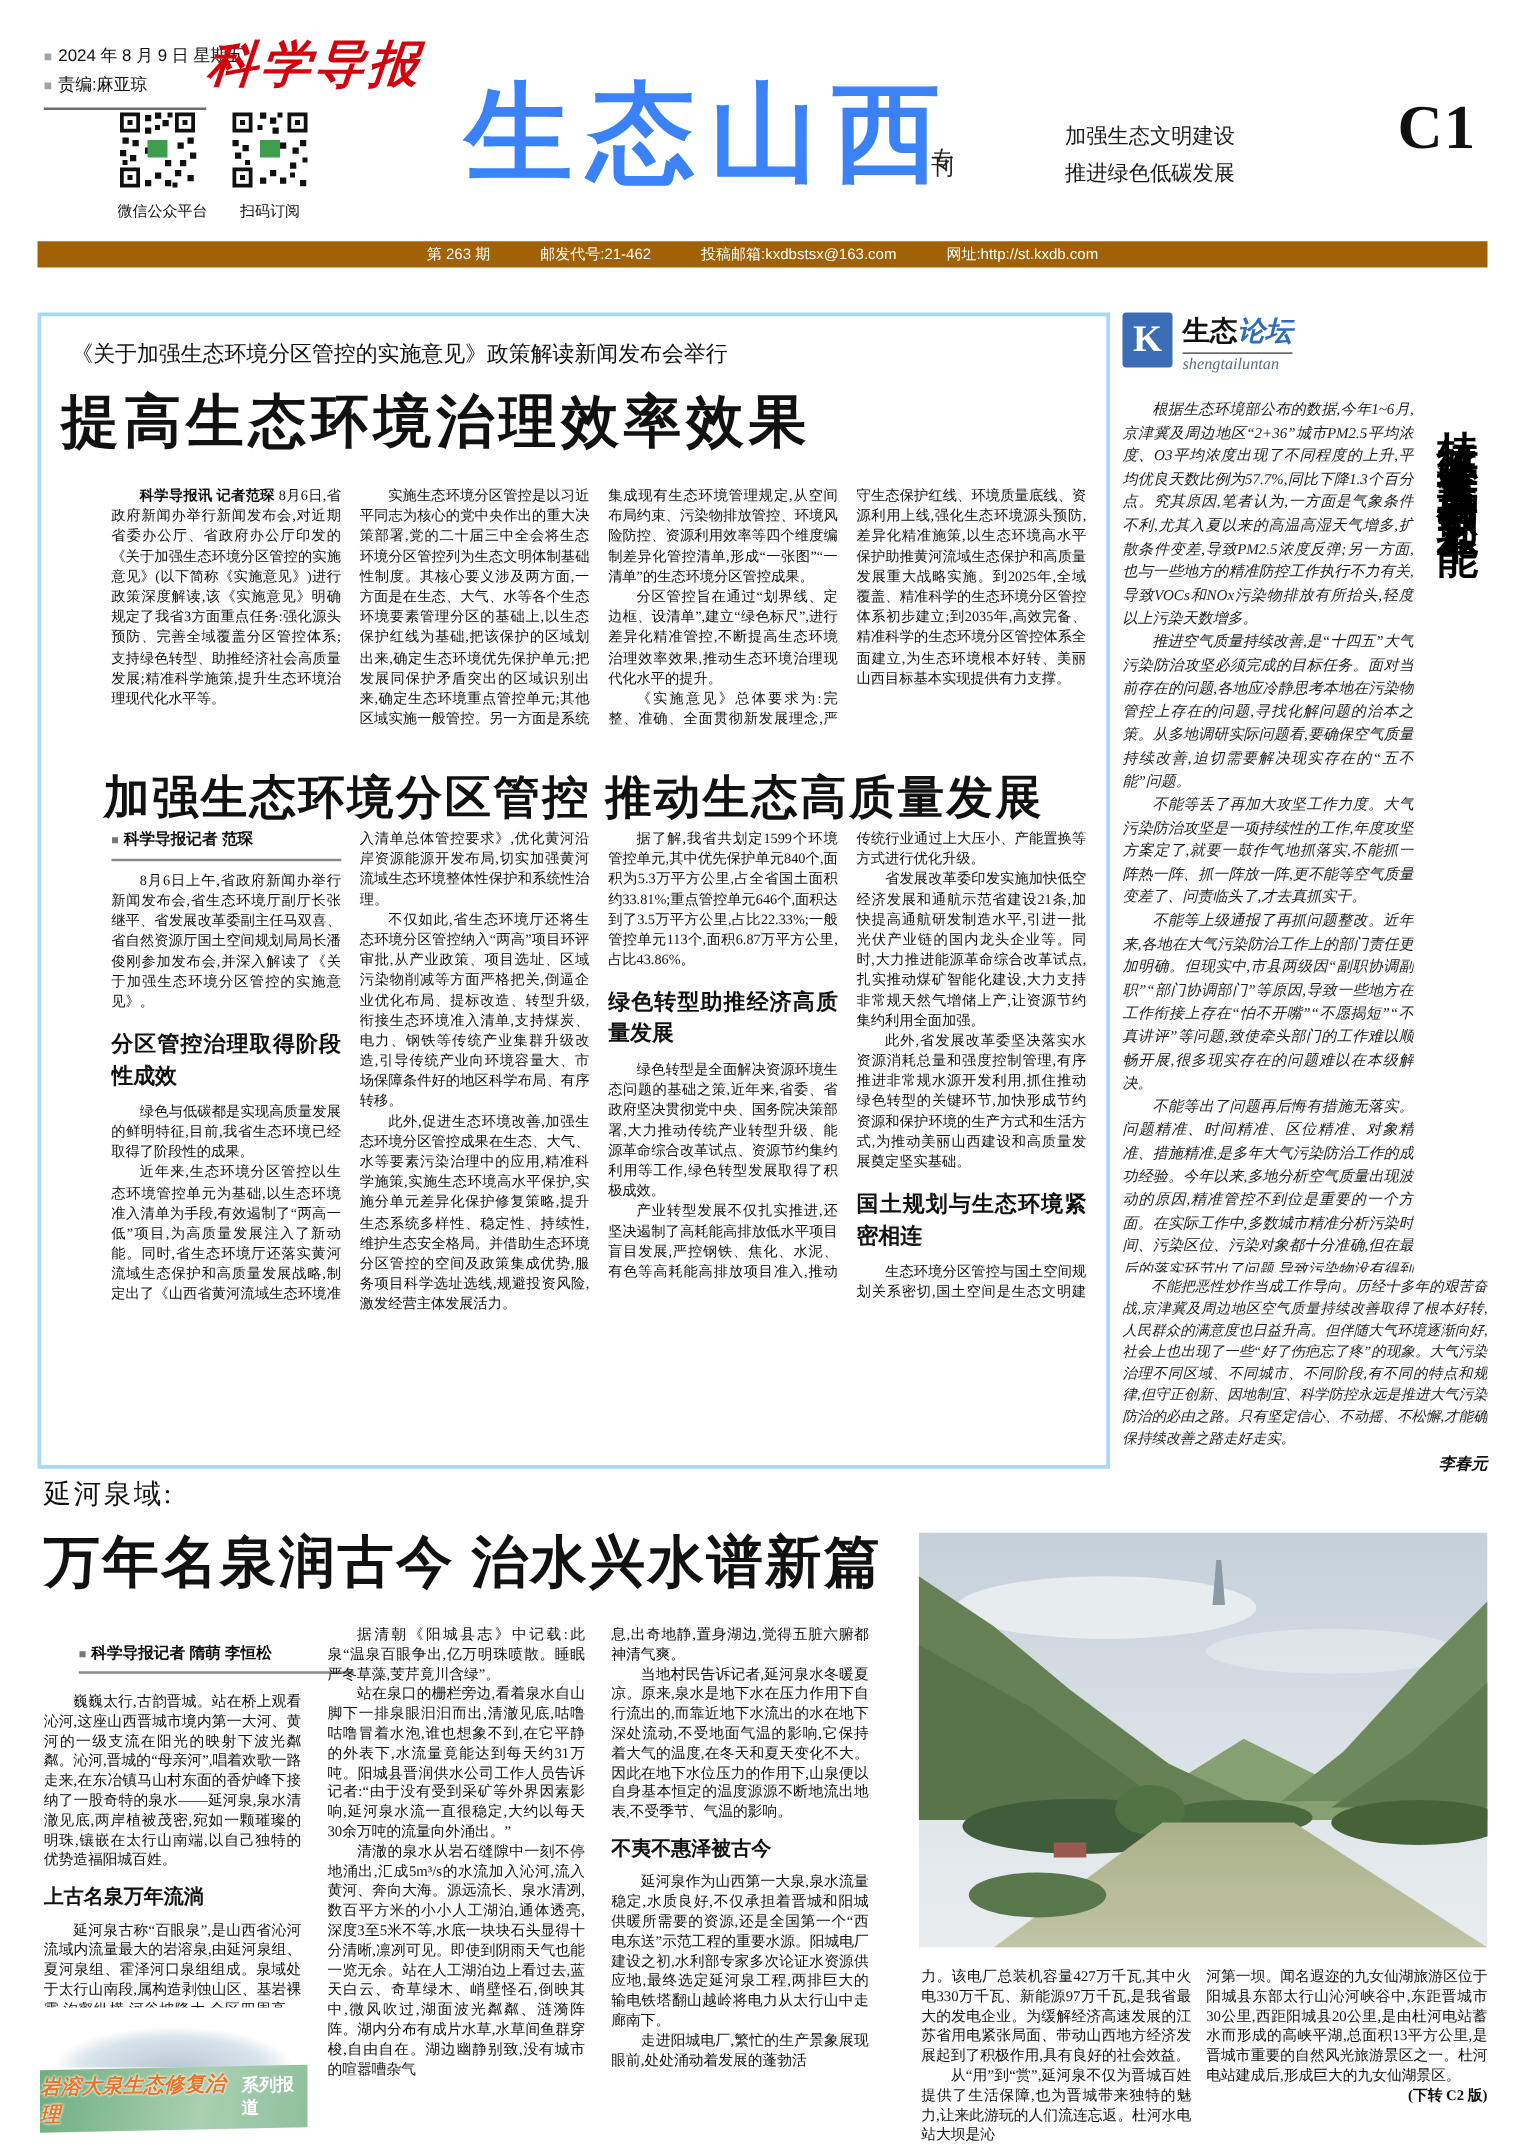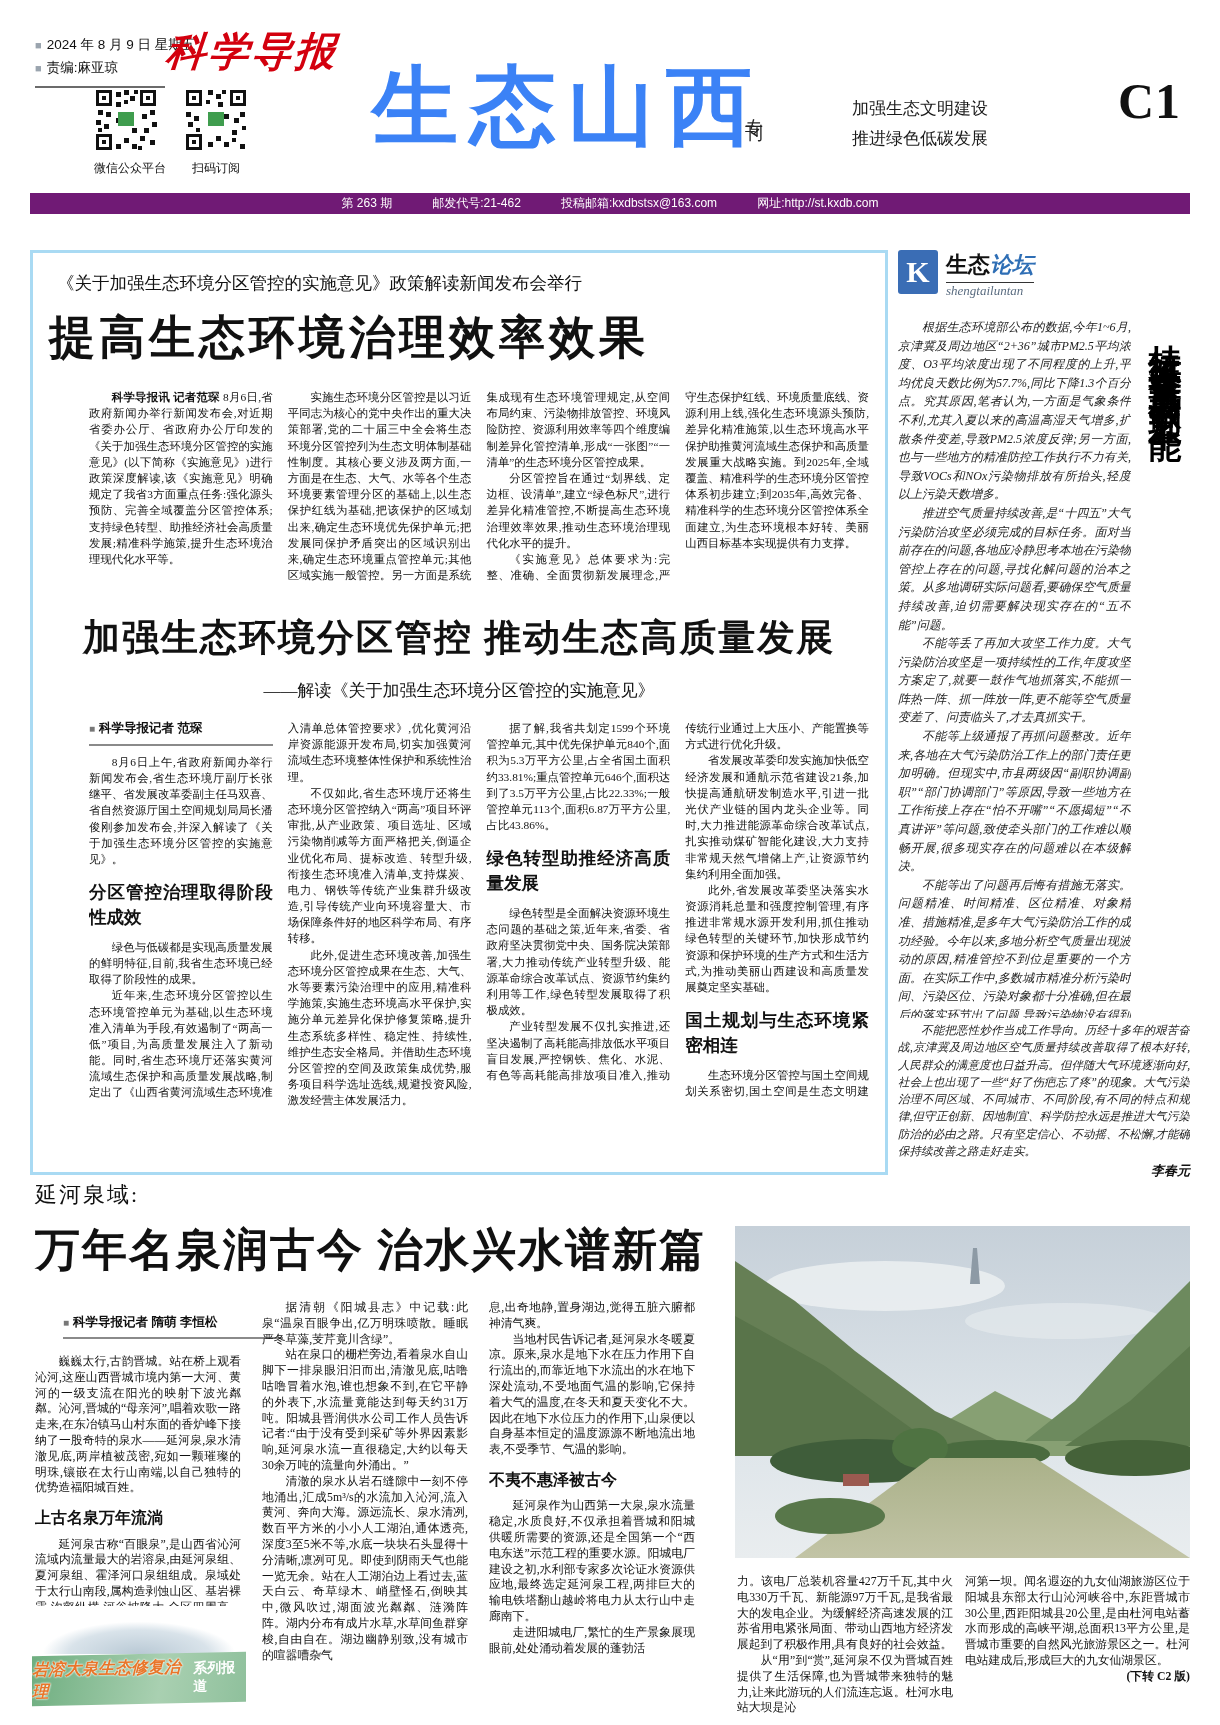--- a/index.html
+++ b/index.html
@@ -11,21 +11,21 @@
   .hdr-date .sq{color:#9aa4ae;font-size:11px;margin-right:5px;}
   .hdr-rule{left:35px;top:86px;width:130px;border-top:2px solid #6b6b6b;}
   .masthead{left:166px;top:24px;font-size:40px;font-weight:bold;font-style:italic;color:#d3000e;
             letter-spacing:3px;transform:skewX(-5deg);}
   .qr{width:64px;height:64px;}
   .qr-label{font-size:12px;text-align:center;margin-top:4px;font-family:"Liberation Sans",sans-serif;}
   .section-title{left:372px;top:62px;font-size:86px;font-weight:900;color:#3b82f6;letter-spacing:12px;line-height:1.05;}
   .zhuankan{left:742px;top:104px;writing-mode:vertical-rl;font-size:18px;letter-spacing:6px;color:#222;}
   .slogan{left:852px;top:94px;font-size:17px;line-height:1.75;color:#1a1a1a;}
   .edition{left:1118px;top:72px;font-size:50px;font-weight:bold;letter-spacing:1px;}
-  .infobar{left:30px;top:193px;width:1160px;height:21px;background:#701a75;color:#fff;
+  .infobar{left:30px;top:193px;width:1160px;height:21px;background:#a16207;color:#fff;
            display:flex;justify-content:center;align-items:center;gap:40px;
            font-size:12px;font-family:"Liberation Sans","DejaVu Sans",sans-serif;}
   
   .bluebox{left:30px;top:250px;width:858px;height:925px;border:3px solid #a9daf3;box-sizing:border-box;
            padding:12px 16px;overflow:hidden;}
   .a1-kicker{font-size:17.5px;margin:6px 0 12px 8px;}
   .a1-headline{text-align:left;font-size:46px;font-weight:900;letter-spacing:4px;
                font-family:"Liberation Sans","DejaVu Sans",sans-serif;margin:2px 0 20px 0;}
   .colbody{column-gap:15px;text-align:justify;overflow:hidden;margin-left:40px;}
   .a1-body{column-count:4;height:198px;font-size:11.4px;line-height:1.42;}
@@ -200,21 +200,20 @@
     <div class="a1-kicker">《关于加强生态环境分区管控的实施意见》政策解读新闻发布会举行</div>
     <div class="a1-headline">提高生态环境治理效率效果</div>
     <div class="colbody a1-body">
       <p><span class="lead">科学导报讯  记者范琛</span>  <span>8月6日,省政府新闻办举行新闻发布会,对近期省委办公厅、省政府办公厅印发的《关于加强生态环境分区管控的实施意见》(以下简称《实施意见》)进行政策深度解读,该《实施意见》明确规定了我省3方面重点任务:强化源头预防、完善全域覆盖分区管控体系;支持绿色转型、助推经济社会高质量发展;精准科学施策,提升生态环境治理现代化水平等。</span></p>
       <p>实施生态环境分区管控是以习近平同志为核心的党中央作出的重大决策部署,党的二十届三中全会将生态环境分区管控列为生态文明体制基础性制度。其核心要义涉及两方面,一方面是在生态、大气、水等各个生态环境要素管理分区的基础上,以生态保护红线为基础,把该保护的区域划出来,确定生态环境优先保护单元;把发展同保护矛盾突出的区域识别出来,确定生态环境重点管控单元;其他区域实施一般管控。另一方面是系统集成现有生态环境管理规定,从空间布局约束、污染物排放管控、环境风险防控、资源利用效率等四个维度编制差异化管控清单,形成“一张图”“一清单”的生态环境分区管控成果。</p>
       <p>分区管控旨在通过“划界线、定边框、设清单”,建立“绿色标尺”,进行差异化精准管控,不断提高生态环境治理效率效果,推动生态环境治理现代化水平的提升。</p>
       <p>《实施意见》总体要求为:完整、准确、全面贯彻新发展理念,严守生态保护红线、环境质量底线、资源利用上线,强化生态环境源头预防,差异化精准施策,以生态环境高水平保护助推黄河流域生态保护和高质量发展重大战略实施。到2025年,全域覆盖、精准科学的生态环境分区管控体系初步建立;到2035年,高效完备、精准科学的生态环境分区管控体系全面建立,为生态环境根本好转、美丽山西目标基本实现提供有力支撑。</p>
     </div>
 
     <div class="a2-headline">加强生态环境分区管控  推动生态高质量发展</div>
-    <div class="a2-subtitle">——解读《关于加强生态环境分区管控的实施意见》</div>
     <div class="colbody a2-body">
       <div class="byline"><span class="sq">■</span><span>科学导报记者  范琛</span></div>
       <p>8月6日上午,省政府新闻办举行新闻发布会,省生态环境厅副厅长张继平、省发展改革委副主任马双喜、省自然资源厅国土空间规划局局长潘俊刚参加发布会,并深入解读了《关于加强生态环境分区管控的实施意见》。</p>
       <div class="subhead">分区管控治理取得阶段性成效</div>
       <p>绿色与低碳都是实现高质量发展的鲜明特征,目前,我省生态环境已经取得了阶段性的成果。</p>
       <p>近年来,生态环境分区管控以生态环境管控单元为基础,以生态环境准入清单为手段,有效遏制了“两高一低”项目,为高质量发展注入了新动能。同时,省生态环境厅还落实黄河流域生态保护和高质量发展战略,制定出了《山西省黄河流域生态环境准入清单总体管控要求》,优化黄河沿岸资源能源开发布局,切实加强黄河流域生态环境整体性保护和系统性治理。</p>
       <p>不仅如此,省生态环境厅还将生态环境分区管控纳入“两高”项目环评审批,从产业政策、项目选址、区域污染物削减等方面严格把关,倒逼企业优化布局、提标改造、转型升级,衔接生态环境准入清单,支持煤炭、电力、钢铁等传统产业集群升级改造,引导传统产业向环境容量大、市场保障条件好的地区科学布局、有序转移。</p>
       <p>此外,促进生态环境改善,加强生态环境分区管控成果在生态、大气、水等要素污染治理中的应用,精准科学施策,实施生态环境高水平保护,实施分单元差异化保护修复策略,提升生态系统多样性、稳定性、持续性,维护生态安全格局。并借助生态环境分区管控的空间及政策集成优势,服务项目科学选址选线,规避投资风险,激发经营主体发展活力。</p>
       <p>据了解,我省共划定1599个环境管控单元,其中优先保护单元840个,面积为5.3万平方公里,占全省国土面积约33.81%;重点管控单元646个,面积达到了3.5万平方公里,占比22.33%;一般管控单元113个,面积6.87万平方公里,占比43.86%。</p>
       <div class="subhead">绿色转型助推经济高质量发展</div>

